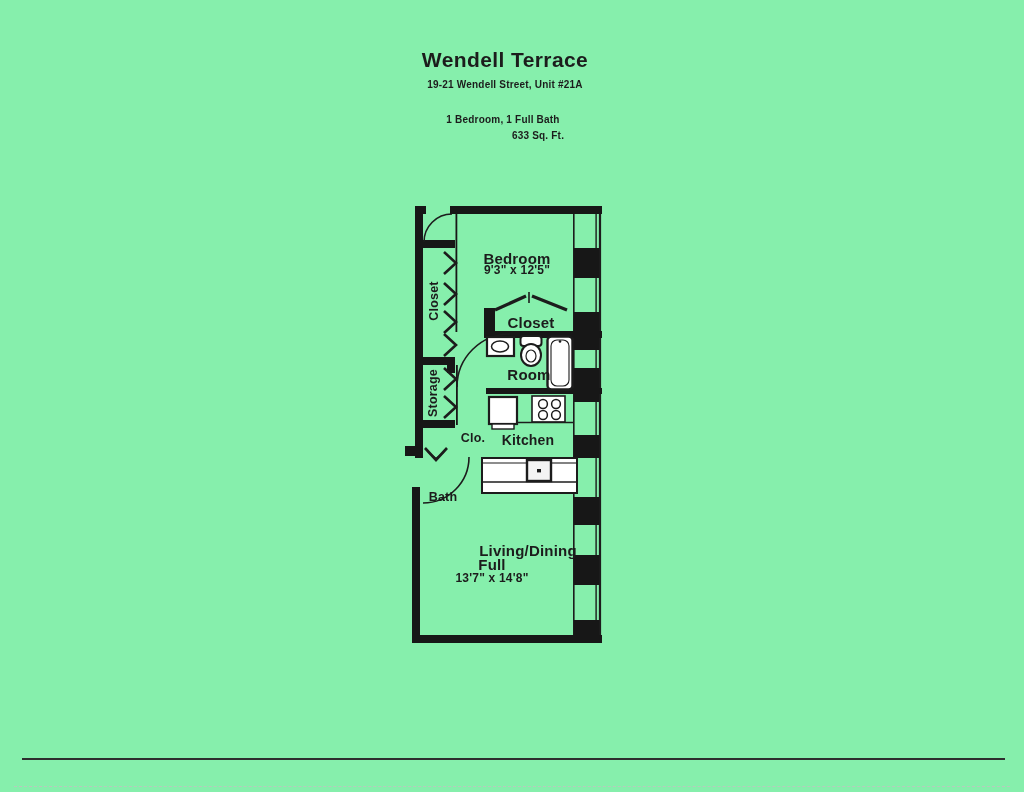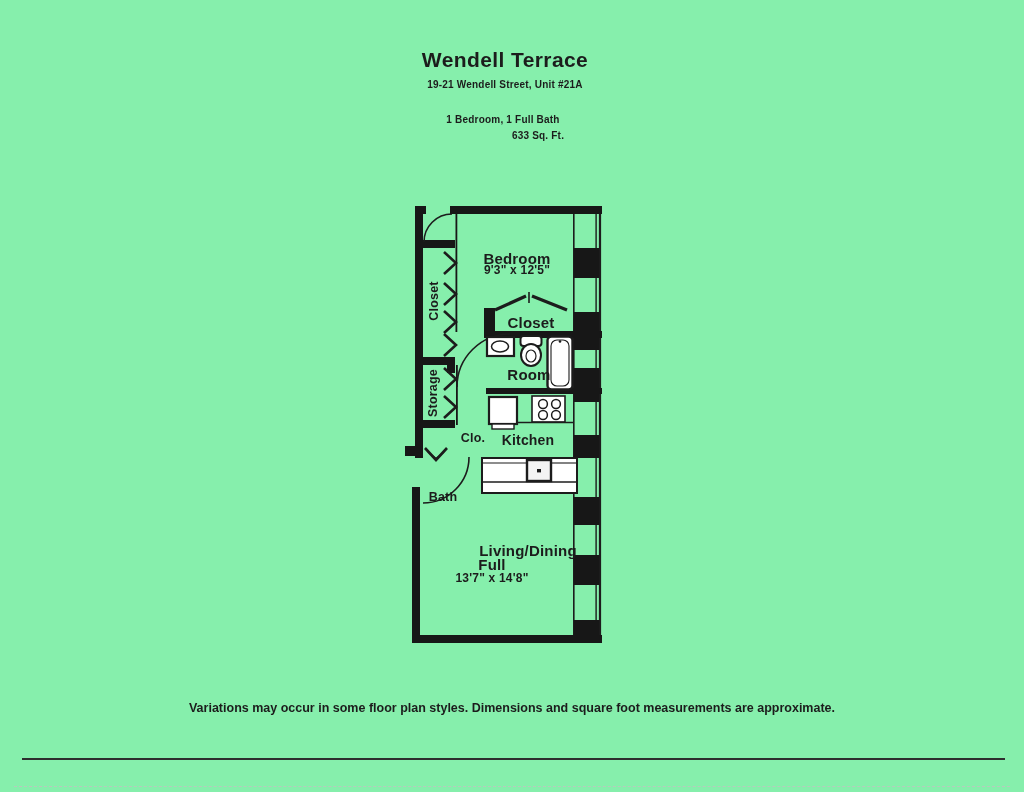--- a/index.html
+++ b/index.html
@@ -136,17 +136,16 @@
   <div class="lbl t-room" style="left:531px;top:322px;">Closet</div>
   <div class="lbl t-room" style="left:529px;top:374px;">Room</div>
   <div class="lbl t-small vert" style="left:433px;top:393px;">Storage</div>
   <div class="lbl t-small" style="left:437px;top:438px;margin-left:36px;">Clo.</div>
   <div class="lbl t-kitchen" style="left:528px;top:440px;">Kitchen</div>
   <div class="lbl t-small" style="left:443px;top:497px;">Bath</div>
   <div class="lbl t-room" style="left:492px;top:550px;margin-left:36px;">Living/Dining</div>
   <div class="lbl t-room" style="left:492px;top:564px;">Full</div>
   <div class="lbl t-dim" style="left:492px;top:578px;">13'7" x 14'8"</div>
 
-  <div class="lbl t-disc" style="left:512px;top:708px;">Variations may occur in some floor plan styles. Dimensions and square foot measurements are approximate.</div>
   <div class="rule"></div>
   <div class="rule-dashed"></div>
 
 </div>
 
 </body></html>

